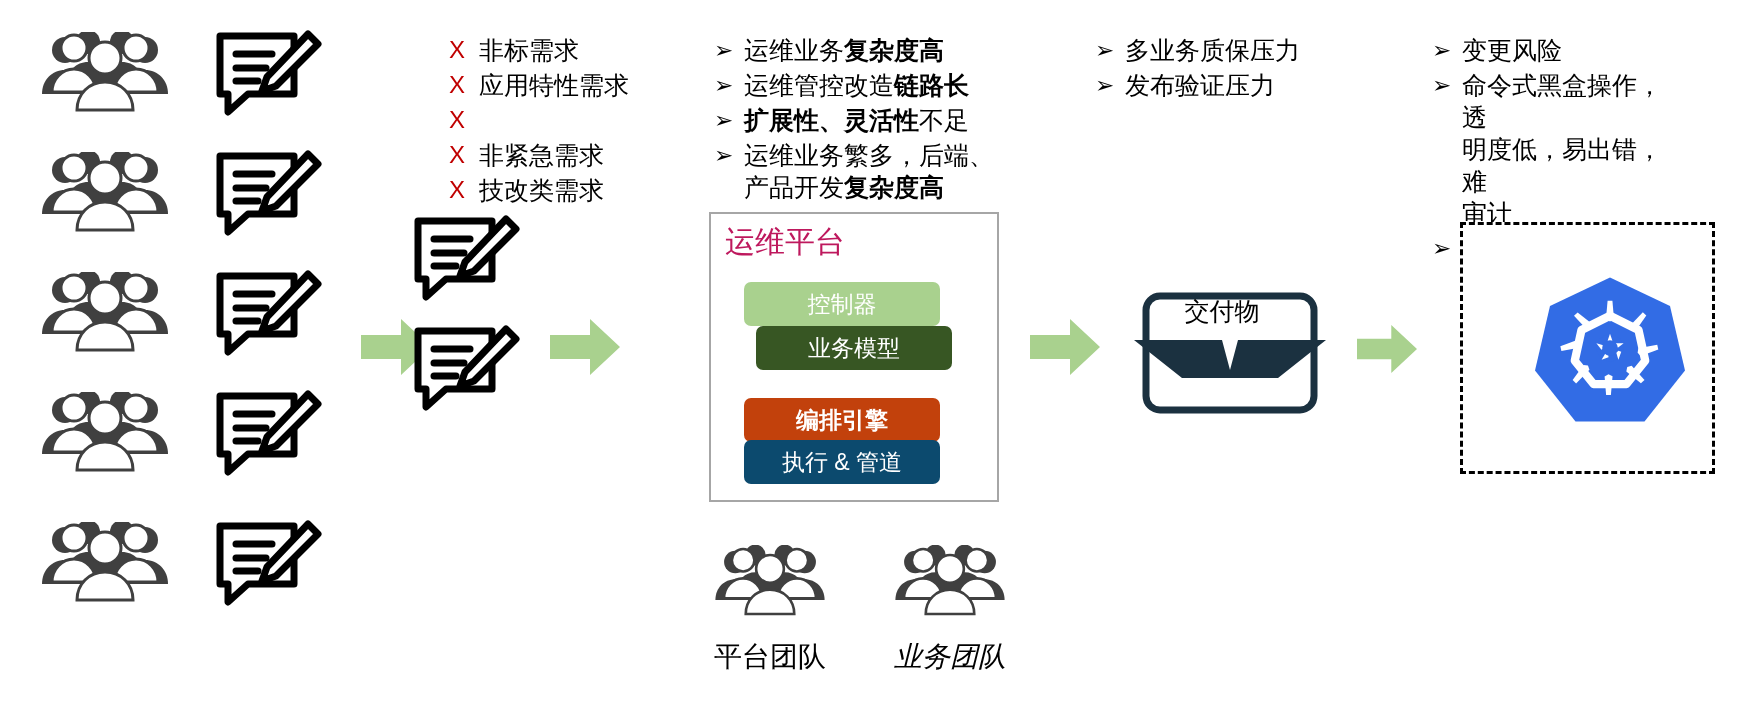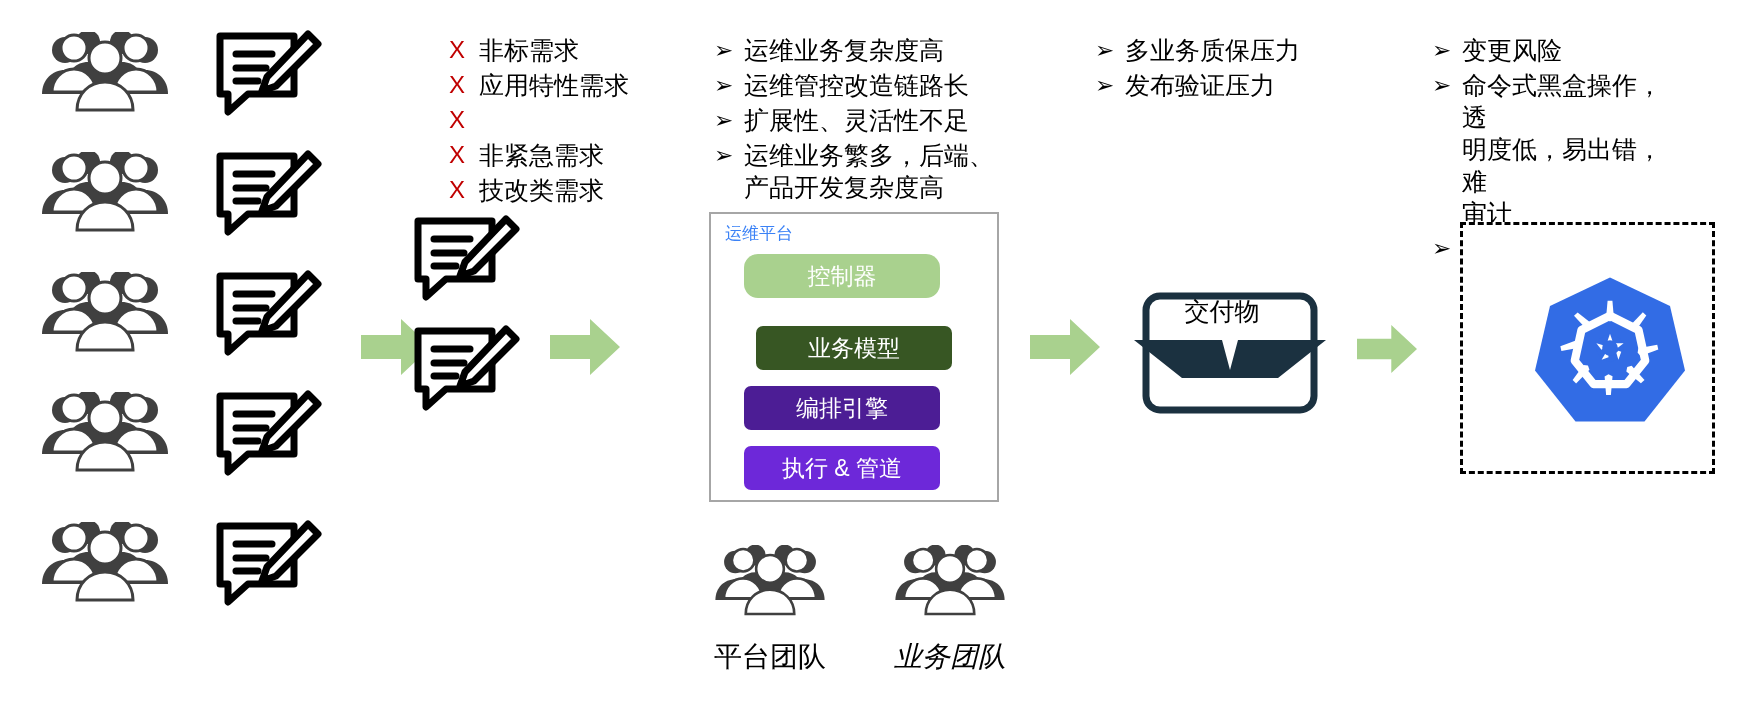--- a/index.html
+++ b/index.html
@@ -49,35 +49,35 @@
   }
   .mark-arrow {
     color: #000000;
     font-size: 23px;
     line-height: 32px;
   }
   .bullet-text {
     flex: 1 1 auto;
     white-space: pre-line;
   }
-  .bullet-text b { font-weight: normal; margin-top: 48px; }
+  .bullet-text b { font-weight: bold; margin-top: 48px; }
 
   
   #platform-box {
     position: absolute;
     border: 2px solid #a6a6a6;
     background: #ffffff;
     box-sizing: border-box;
   }
   #platform-title {
     position: absolute;
     left: 14px;
     top: 8px;
-    font-size: 17px;
-    color: #3b82f6;
+    font-size: 30px;
+    color: #be185d;
   }
   .layer-bar {
     position: absolute;
     left: 33px;
     width: 196px;
     height: 44px;
     border-radius: 7px;
     color: #ffffff;
     font-size: 23px;
     display: flex;
@@ -358,24 +358,24 @@
     </div>
     <div class="bullet-row">
       <span class="bullet-mark mark-arrow">➢</span>
       <span class="bullet-text"><span>运维业务繁多，后端、
 产品开发</span><b>复杂度高</b><span></span></span>
     </div>
   </div>
 
   <div id="platform-box" style="left:709px; top:212px; width:290px; height:290px;">
     <div id="platform-title">运维平台</div>
-    <div class="layer-bar" style="top:40px; background:#a9d18e;border-radius:14px;">控制器</div>
+    <div class="layer-bar" style="top:68px; background:#a9d18e;">控制器</div>
     <div class="layer-bar" style="top:112px; background:#375623;margin-left:12px;">业务模型</div>
-    <div class="layer-bar" style="top:172px; background:#4c1d95;">编排引擎</div>
-    <div class="layer-bar" style="top:232px; background:#6d28d9;">执行 &amp; 管道</div>
+    <div class="layer-bar" style="top:184px; background:#c2410c;font-weight:bold;">编排引擎</div>
+    <div class="layer-bar" style="top:226px; background:#0c4a6e;">执行 &amp; 管道</div>
   </div>
 
   <div class="abs people-icon" style="left:705px; top:545px;">
     <svg width="130" height="72" viewBox="0 0 150 80">
       <g fill="#404040">
         <circle cx="35" cy="18" r="13"></circle>
           <path d="M12 62c0-14 10-24 23-24s23 10 23 24z"></path>
         <circle cx="115" cy="18" r="13"></circle>
           <path d="M92 62c0-14 10-24 23-24s23 10 23 24z"></path>
         <circle cx="58" cy="10" r="12"></circle>

